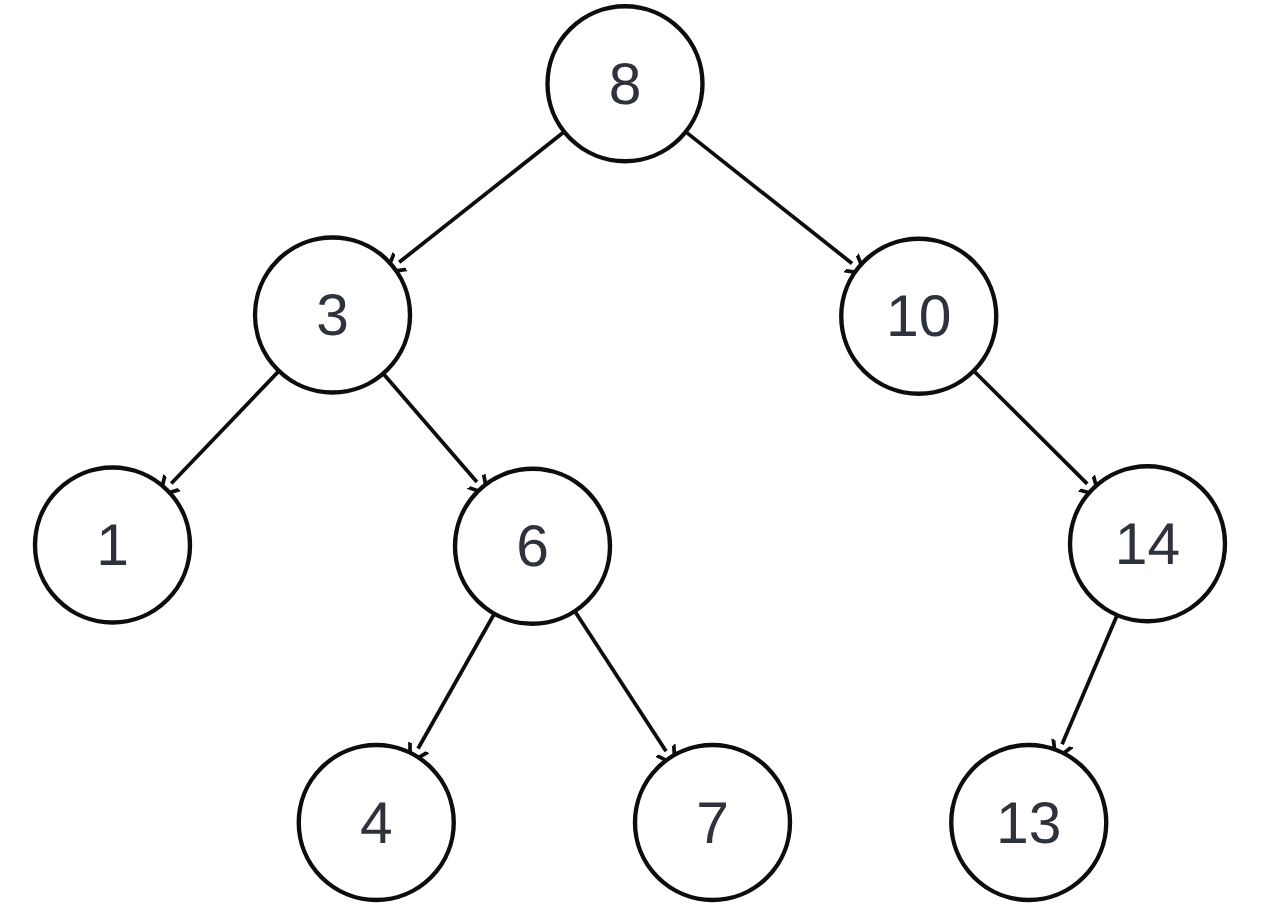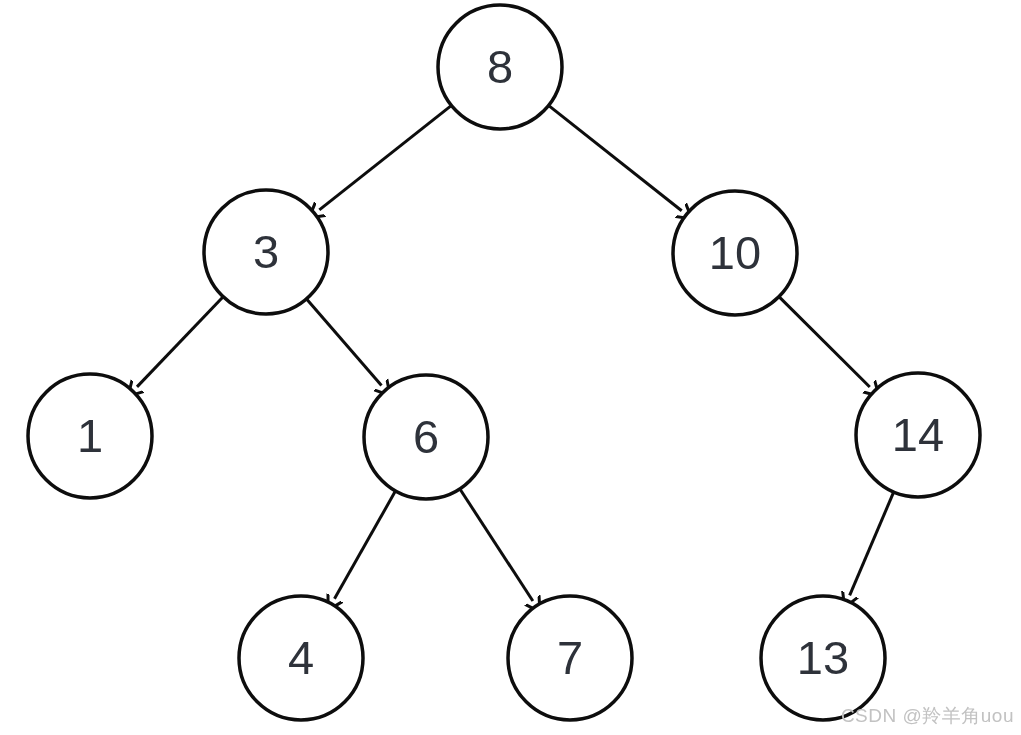--- a/index.html
+++ b/index.html
@@ -91,14 +91,13 @@
       </g>
       <g>
         <circle cx="570" cy="658" r="62" class="node-circle" stroke="#0d0d0d"></circle>
         <text x="570" y="674" class="node-label" fill="#2e323a">7</text>
       </g>
       <g>
         <circle cx="823" cy="658" r="62" class="node-circle" stroke="#0d0d0d"></circle>
         <text x="823" y="674" class="node-label" fill="#2e323a">13</text>
       </g>
     </svg>
-  <div class="watermark" title="CSDN @羚羊角uou" style="color: rgb(194, 194, 194);">CSDN @羚羊角uou</div>
 </div>
 
 </body></html>

